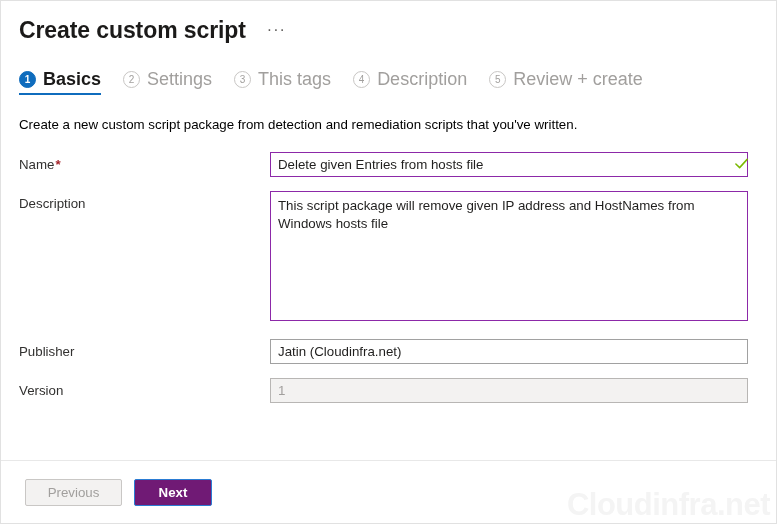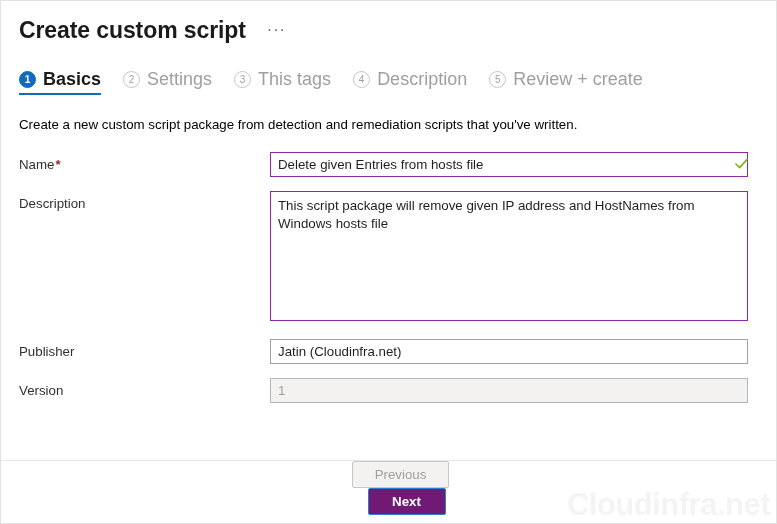--- a/index.html
+++ b/index.html
@@ -198,21 +198,20 @@
     position: absolute;
     left: 0;
     right: 0;
     bottom: 0;
     height: 62px;
     border-top: 1px solid #e8e8e8;
     background: #ffffff;
     display: flex;
     align-items: center;
     padding-left: 24px;
-    flex-direction: column;
   }
   .btn {
     font-family: "Liberation Sans", sans-serif;
     font-size: 13.3px;
     height: 27px;
     min-width: 97px;
     border-radius: 2px;
     cursor: pointer;
     padding: 0 14px;
     box-sizing: border-box;

